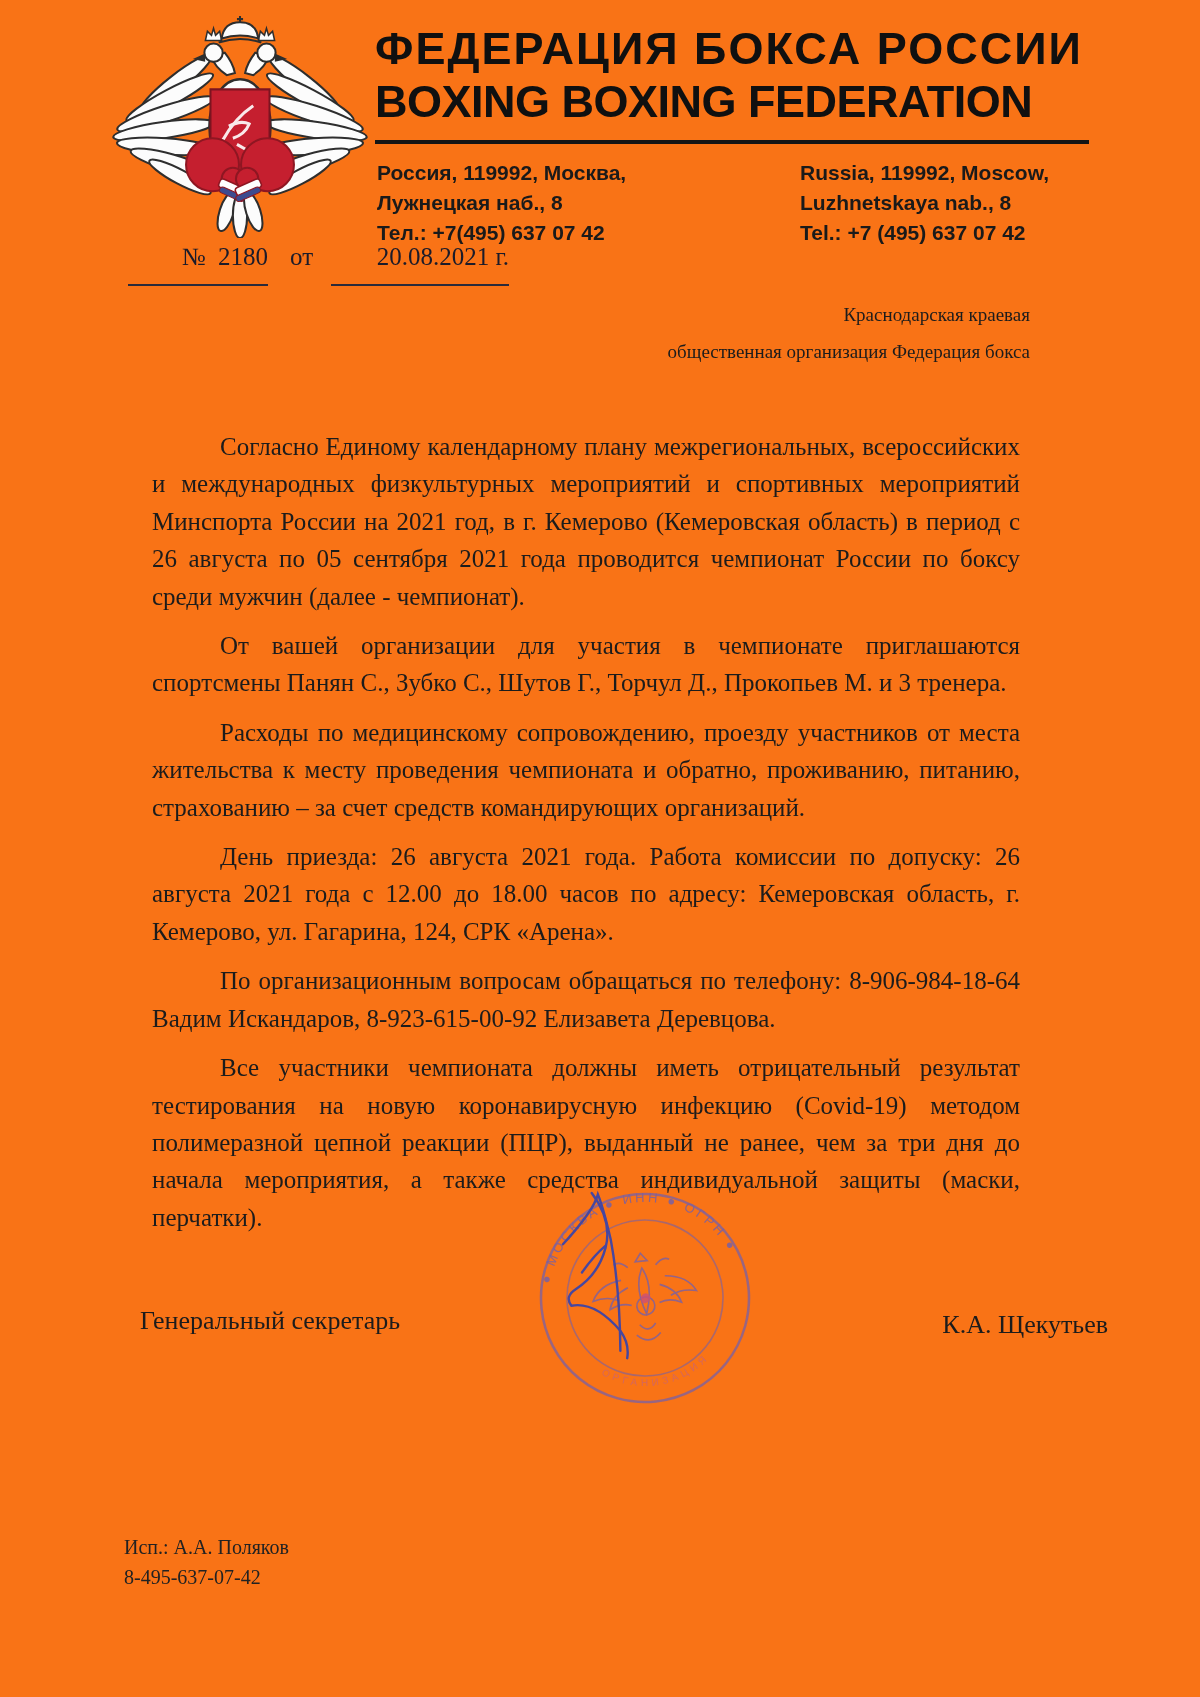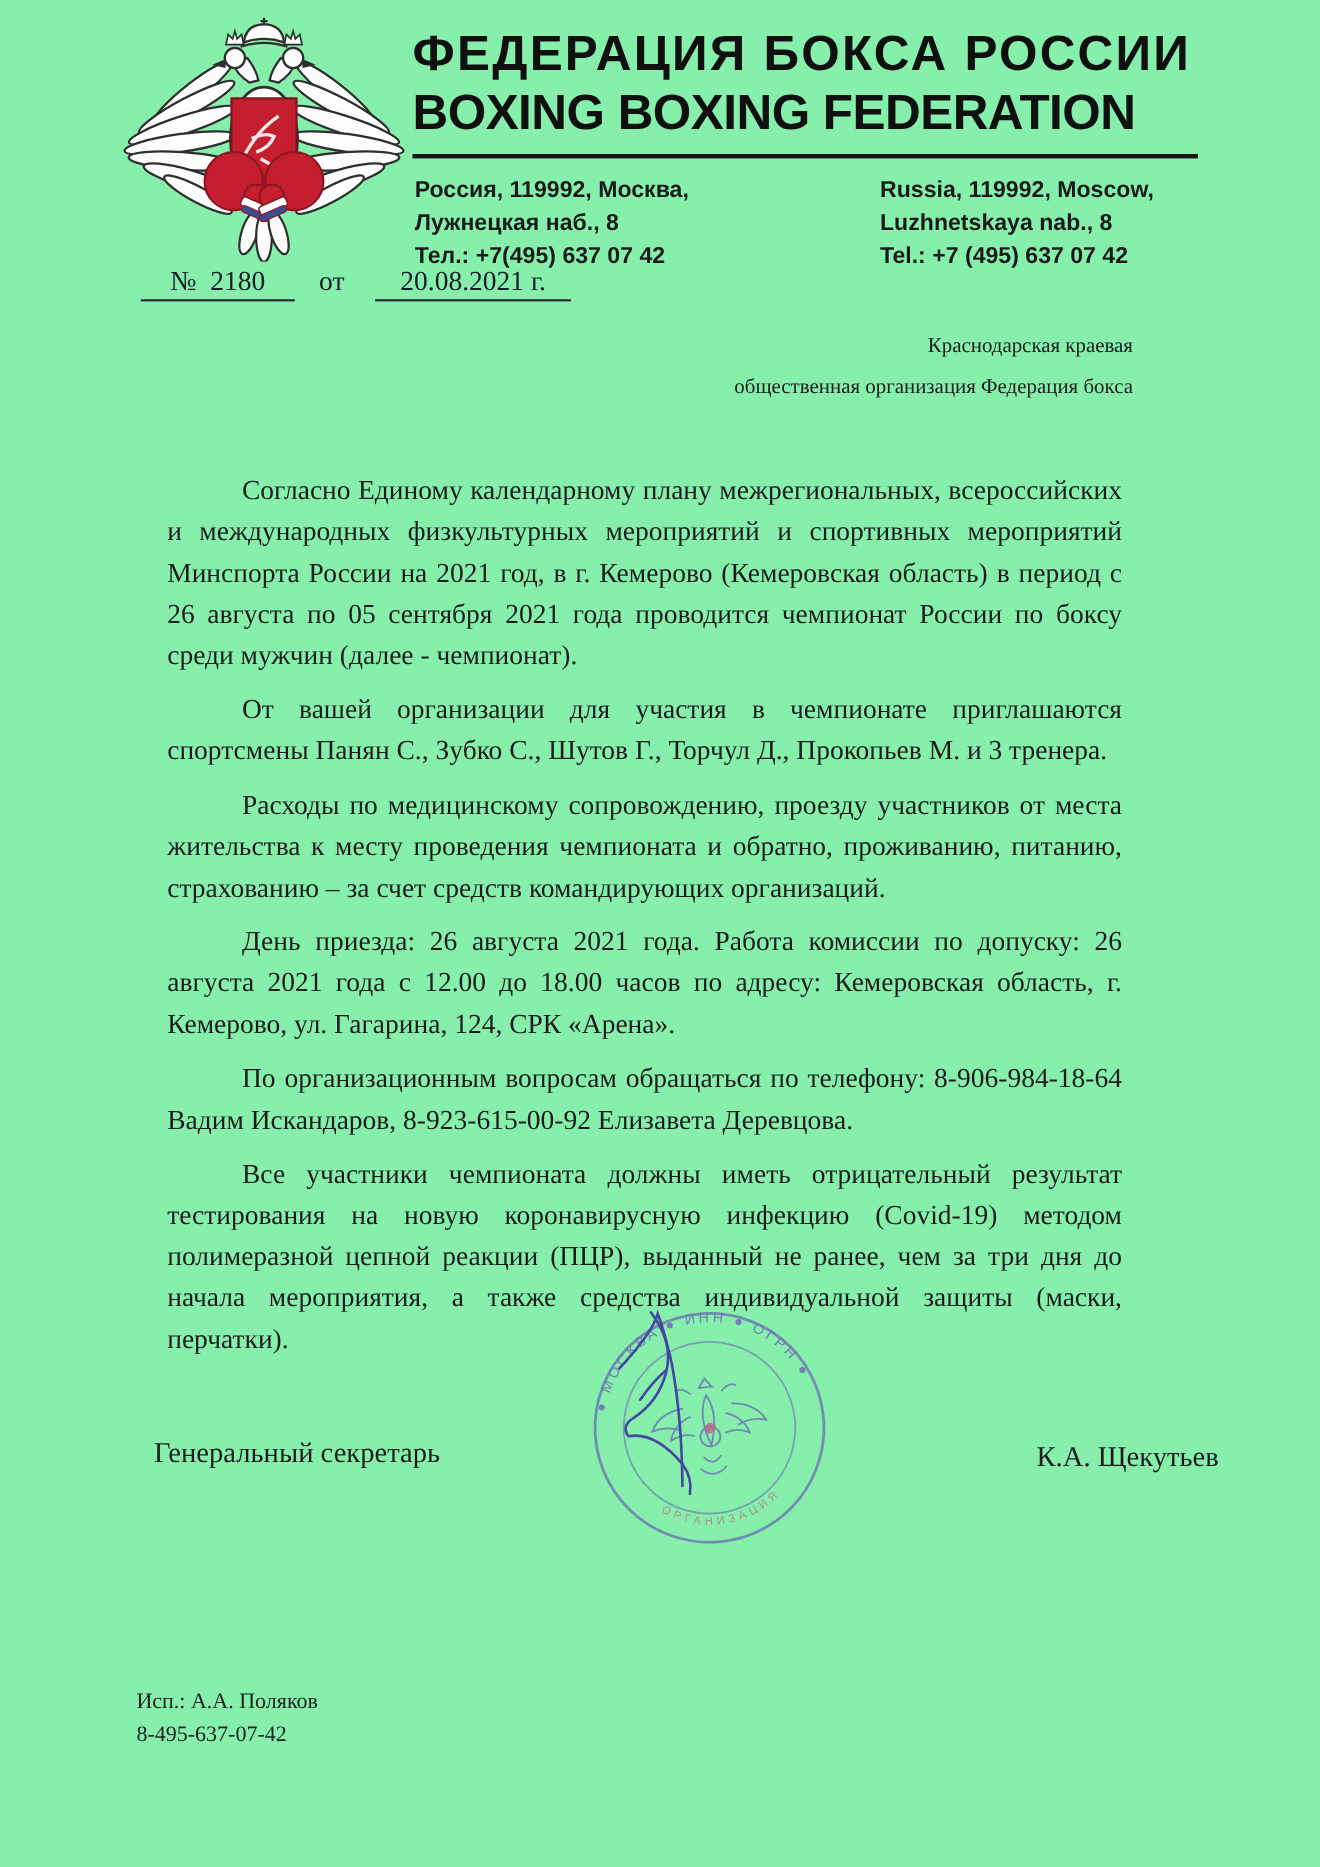--- a/index.html
+++ b/index.html
@@ -1,39 +1,39 @@
 <!DOCTYPE html>
 <html style="--text: #1c1c1c; --emblem-red: #c51f2f; --stamp-blue: #6a5fb5; --stamp-signature: #4647a0; --stamp-red: #c4637e;"><head>
 <meta charset="utf-8">
 <style>
   html,body{margin:0;padding:0;background:#e8e8e8;}
   .page{
     position:relative;
     width:1200px;height:1697px;
     margin:0 auto;
-    background:#86efac;
+    background:#f97316;
     font-family:"Liberation Serif", serif;
     color:var(--text,#1c1c1c);
     overflow:hidden;
   }
   
   .emblem{position:absolute;left:112px;top:12px;width:256px;height:226px;}
   .head-block{position:absolute;left:375px;top:22px;width:716px;font-family:"Liberation Sans",sans-serif;}
   .title-ru{font-size:45px;font-weight:700;letter-spacing:2px;line-height:54px;color:#101010;white-space:nowrap;}
   .title-en{font-size:45px;font-weight:700;letter-spacing:-0.5px;line-height:52px;color:#101010;white-space:nowrap;}
   .head-divider{position:absolute;left:375px;top:140px;width:714px;height:4px;background:#151515;}
   .addr{position:absolute;top:158px;font-family:"Liberation Sans",sans-serif;font-weight:700;font-size:21px;line-height:30px;color:#1a1a1a;}
   .addr-ru{left:377px;}
   .addr-en{left:800px;}
   
   .doc-meta{position:absolute;left:128px;top:243px;font-size:25px;color:#1b1b2a;}
-  .u-field{display:inline-block;border-bottom:2px solid #2a2a3a;padding-bottom:1px;text-align:center;}
+  .u-field{display:inline-block;border-bottom:2px solid #2a2a3a;padding-bottom:13px;text-align:right;}
   .u-num{min-width:140px;}
   .u-date{min-width:178px;}
-  .ot{display:inline-block;margin:0 28px 0 22px;}
+  .ot{display:inline-block;margin:0 18px 0 22px;}
   
   .recipient{position:absolute;right:170px;top:296px;text-align:right;font-size:19px;line-height:37px;}
   
   .body-text{position:absolute;left:140px;top:416px;width:892px;font-size:25px;line-height:37.4px;text-align:justify;}
   .body-text p{margin:12px;text-indent:68px;}
   
   .sig-row{position:absolute;left:140px;top:1306px;width:968px;font-size:26px;}
   .sig-title{position:absolute;left:0;top:0;}
   .sig-name{position:absolute;right:0;top:4px;}
   

